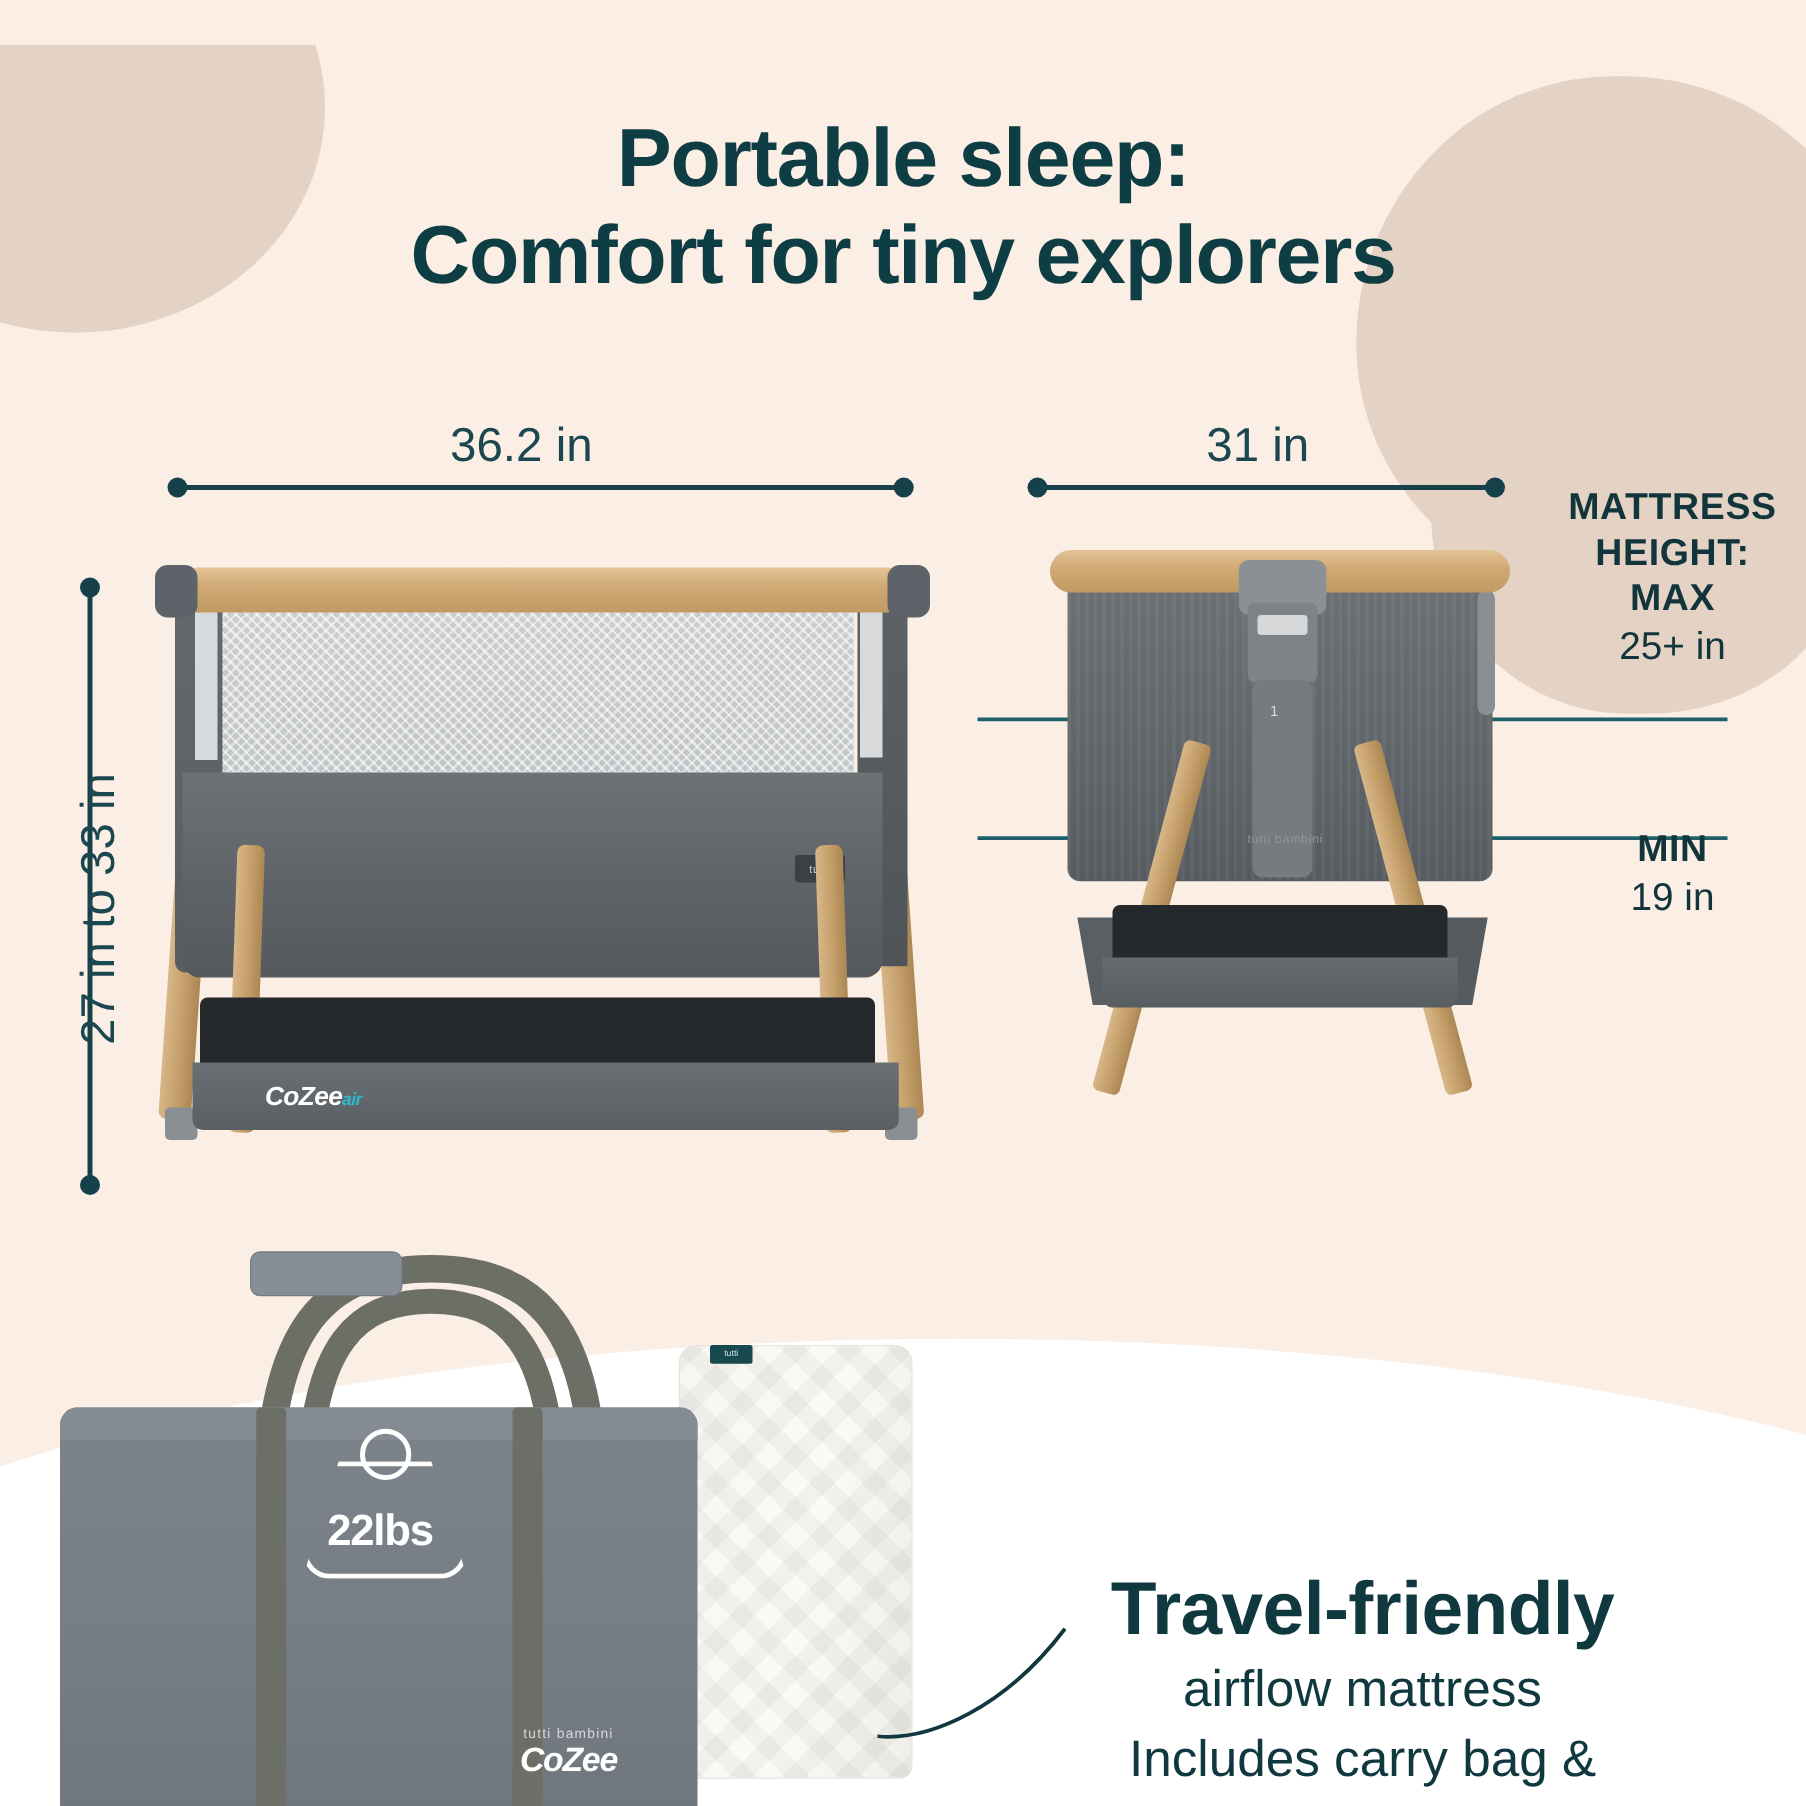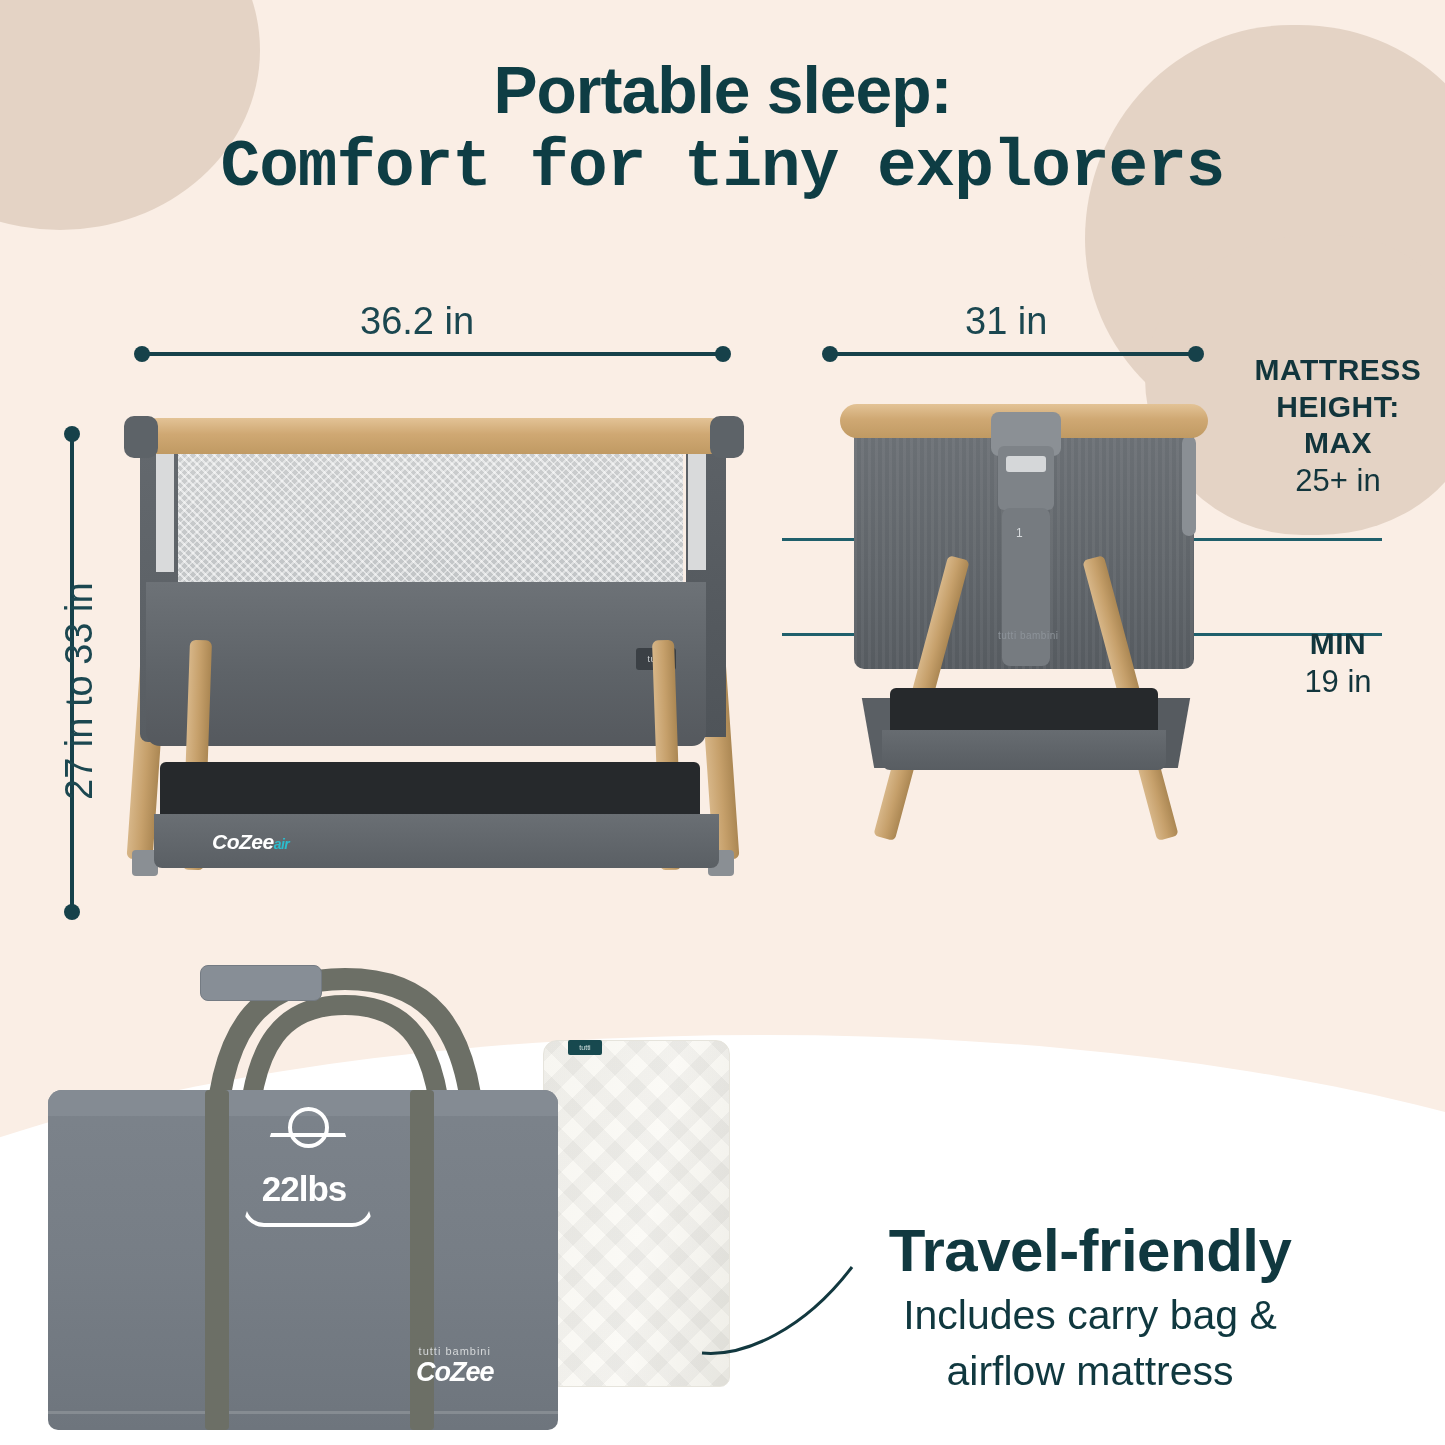--- a/index.html
+++ b/index.html
@@ -2,39 +2,39 @@
 <html><head>
 <meta charset="utf-8">
 <style>
   html,body{margin:0;padding:0;}
   body{
     width:1445px;height:1445px;overflow:hidden;
     background:#faeee5;
     font-family:"Liberation Sans","DejaVu Sans",sans-serif;
     position:relative;
   }
-  .stage{position:absolute;inset:0;overflow:hidden;}
+  .stage{position:absolute;inset:0;overflow:hidden;margin-top:36px;}
 
   
   .blob{position:absolute;border-radius:50%;background:#e4d3c5;}
   .blob-tl{left:-140px;top:-130px;width:400px;height:360px;}
   .blob-tr{right:-60px;top:25px;width:420px;height:420px;border-radius:50% 50% 48% 52%/52% 48% 50% 50%;}
   .blob-tr2{right:-30px;top:235px;width:330px;height:300px;border-radius:55% 45% 50% 50%/50% 50% 45% 55%;}
   .white-curve{
     position:absolute;left:-260px;top:1035px;width:2050px;height:900px;
     background:#ffffff;border-radius:50% 50% 0 0 / 34% 34% 0 0;
   }
 
   
   .headline{
     position:absolute;left:0;right:0;top:52px;text-align:center;
     color:#0e3d44;font-weight:bold;font-size:66px;line-height:1.17;
     letter-spacing:-1px;
   }
-  .headline .l2{display:block;font-family:Liberation Mono, monospace;}
+  .headline .l2{display:block;}
 
   
   .dimline{position:absolute;height:4px;background:#16414a;border-radius:2px;}
   .dimline::before,.dimline::after{
     content:"";position:absolute;width:16px;height:16px;border-radius:50%;
     background:#16414a;top:50%;transform:translateY(-50%);
   }
   .dimline::before{left:-6px;}
   .dimline::after{right:-6px;}
   .dimlabel{position:absolute;color:#1b4750;font-size:38px;white-space:nowrap;}
@@ -277,17 +277,17 @@
     <span class="tb">tutti bambini</span>
     <span class="cz">CoZee</span>
   </div>
 
   <svg class="pointer" viewBox="0 0 160 120">
     <path d="M2 108 C 45 112, 105 84, 152 22" fill="none" stroke="#12383f" stroke-width="3"></path>
   </svg>
 
   <div class="tf">
     <div class="t1">Travel-friendly</div>
+    <div class="t2">airflow mattress</div>
     <div class="t2">Includes carry bag &amp;</div>
-    <div class="t2">airflow mattress</div>
   </div>
 
 </div>
 
 </body></html>

